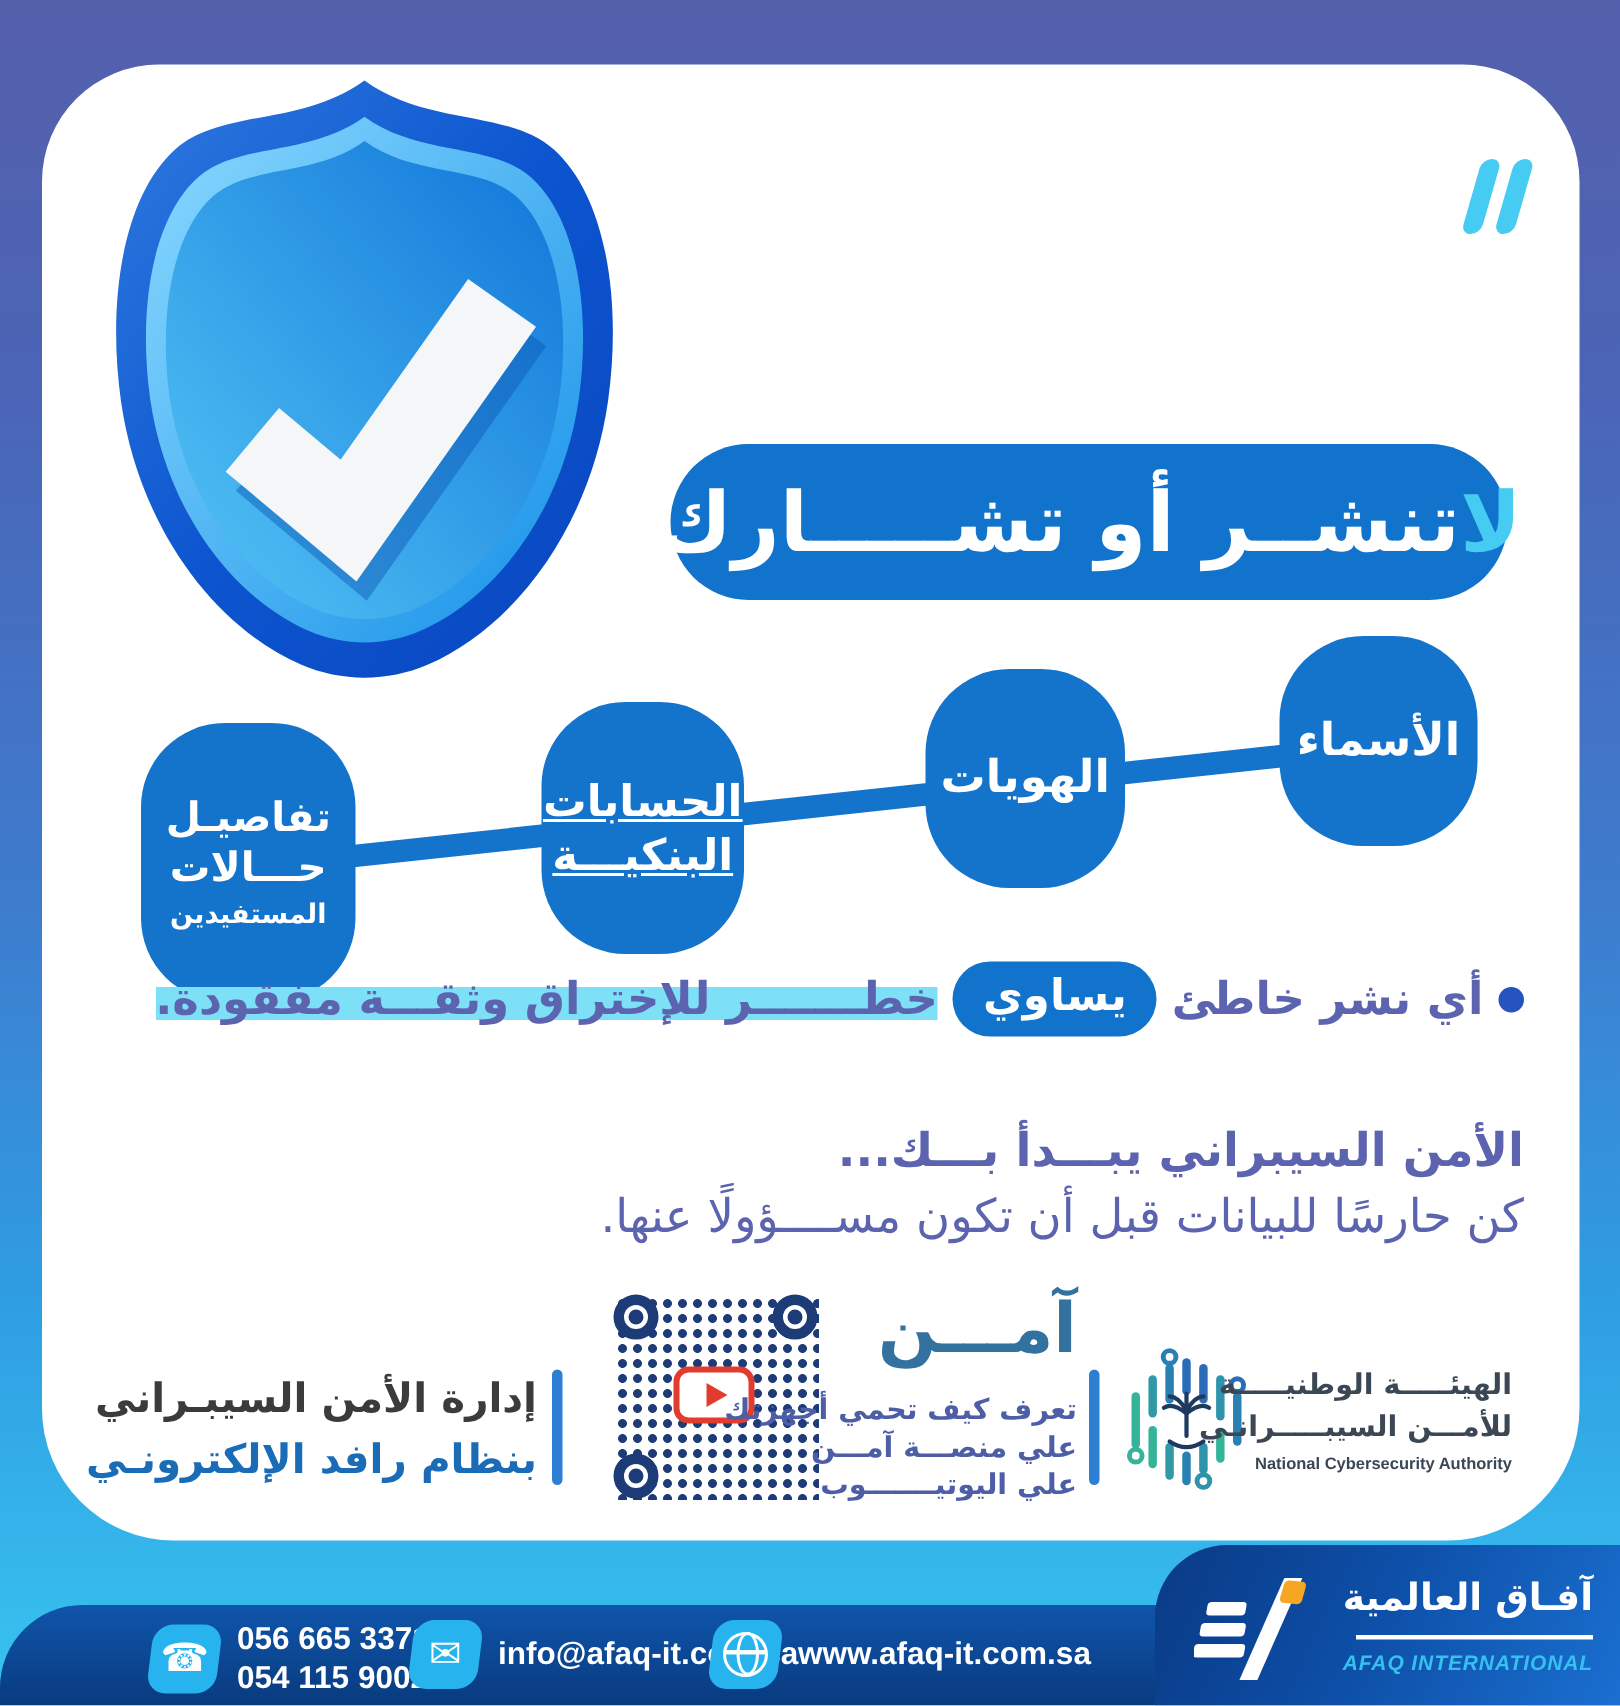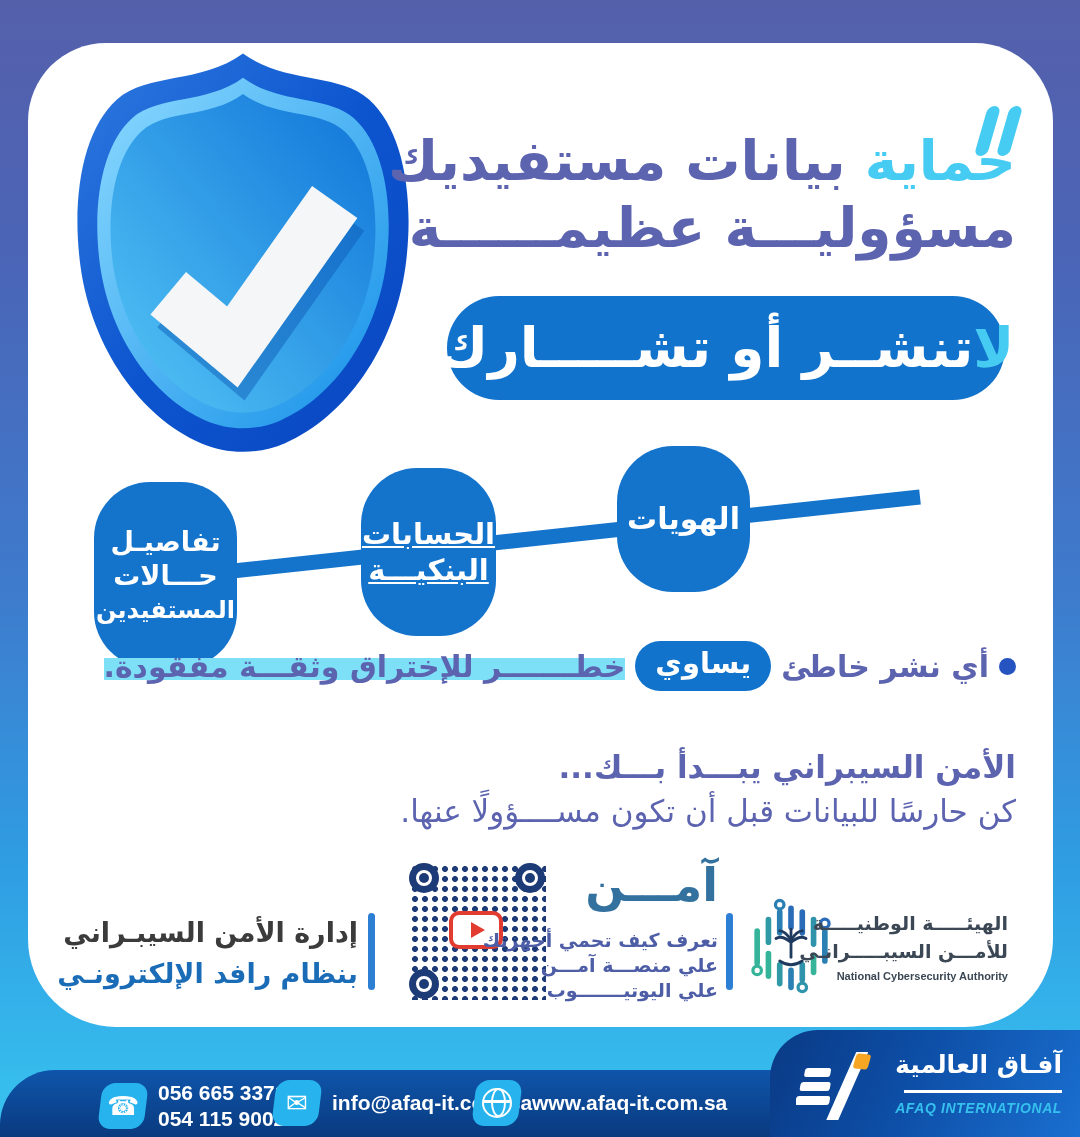--- a/index.html
+++ b/index.html
@@ -22,21 +22,21 @@
   .ban .hl{color:#46ccf2;}
   
   .connector{position:absolute;left:0;top:0;width:1080px;height:1137px;pointer-events:none;}
   .node{position:absolute;background:#1473cb;color:#fff;border-radius:56px;direction:rtl;
     display:flex;flex-direction:column;align-items:center;justify-content:center;
     text-align:center;font-weight:800;line-height:1.25;}
   .n1{left:853px;top:424px;width:132px;height:140px;font-size:30px;}
   .n2{left:617px;top:446px;width:133px;height:146px;font-size:30px;}
   .n3{left:361px;top:468px;width:135px;height:168px;font-size:29px;text-decoration:underline;}
   .n4{left:94px;top:482px;width:143px;height:186px;font-size:27px;}
-  .n4 .small{font-size:24px;font-weight:700;margin-top:3px;}
+  .n4 .small{font-size:18px;font-weight:700;margin-top:3px;}
   
   .warning{position:absolute;right:64px;top:641px;direction:rtl;display:flex;align-items:center;
     gap:10px;color:#5c63af;font-size:30px;font-weight:700;white-space:nowrap;}
   .warning .dot{width:17px;height:17px;border-radius:50%;background:#2553c0;flex:0 0 auto;}
   .warning .badge{background:#1173cb;color:#fff;border-radius:26px;padding:5px 20px 11px;
     font-size:29px;font-weight:800;text-align:center;}
   .warning .tail{background-image:linear-gradient(#7ee0f7,#7ee0f7);background-repeat:no-repeat;
     background-size:100% 22px;background-position:0 72%;}
   
   .cta{position:absolute;right:64px;top:733px;direction:rtl;text-align:right;color:#5c63af;
@@ -126,34 +126,33 @@
       <path d="M60 128 L91 159 L151 88" fill="none" stroke="#0b57b4" stroke-width="29" opacity="0.45" transform="translate(3 7)"></path>
       <path d="M60 128 L91 159 L151 88" fill="none" stroke="#f4f6f8" stroke-width="29"></path>
     </g>
   </svg>
 
   <div class="quote">
       <i></i>
       <i></i>
     </div>
 
-  <div class="headline">
-    <div><span class="hl">حماية</span><span> بيانات مستفيديك</span></div>
-    <div>مسؤوليـــة عظيمــــــة</div>
-  </div>
 
   <div class="ban">
     <span class="hl">لا</span>
       <span> تنشــر أو تشـــــارك</span>
   </div>
 
   <svg class="connector">
     <line x1="920" y1="497" x2="168" y2="578" stroke="#1473cb" stroke-width="15"></line>
   </svg>
 
+  <div class="node n1">
+    <div>الأسماء</div>
+  </div>
   <div class="node n2">
     <div>الهويات</div>
   </div>
   <div class="node n3">
     <div>الحسابات</div>
     <div>البنكيـــة</div>
   </div>
   <div class="node n4">
     <div>تفاصيـل</div>
     <div>حـــالات</div>

